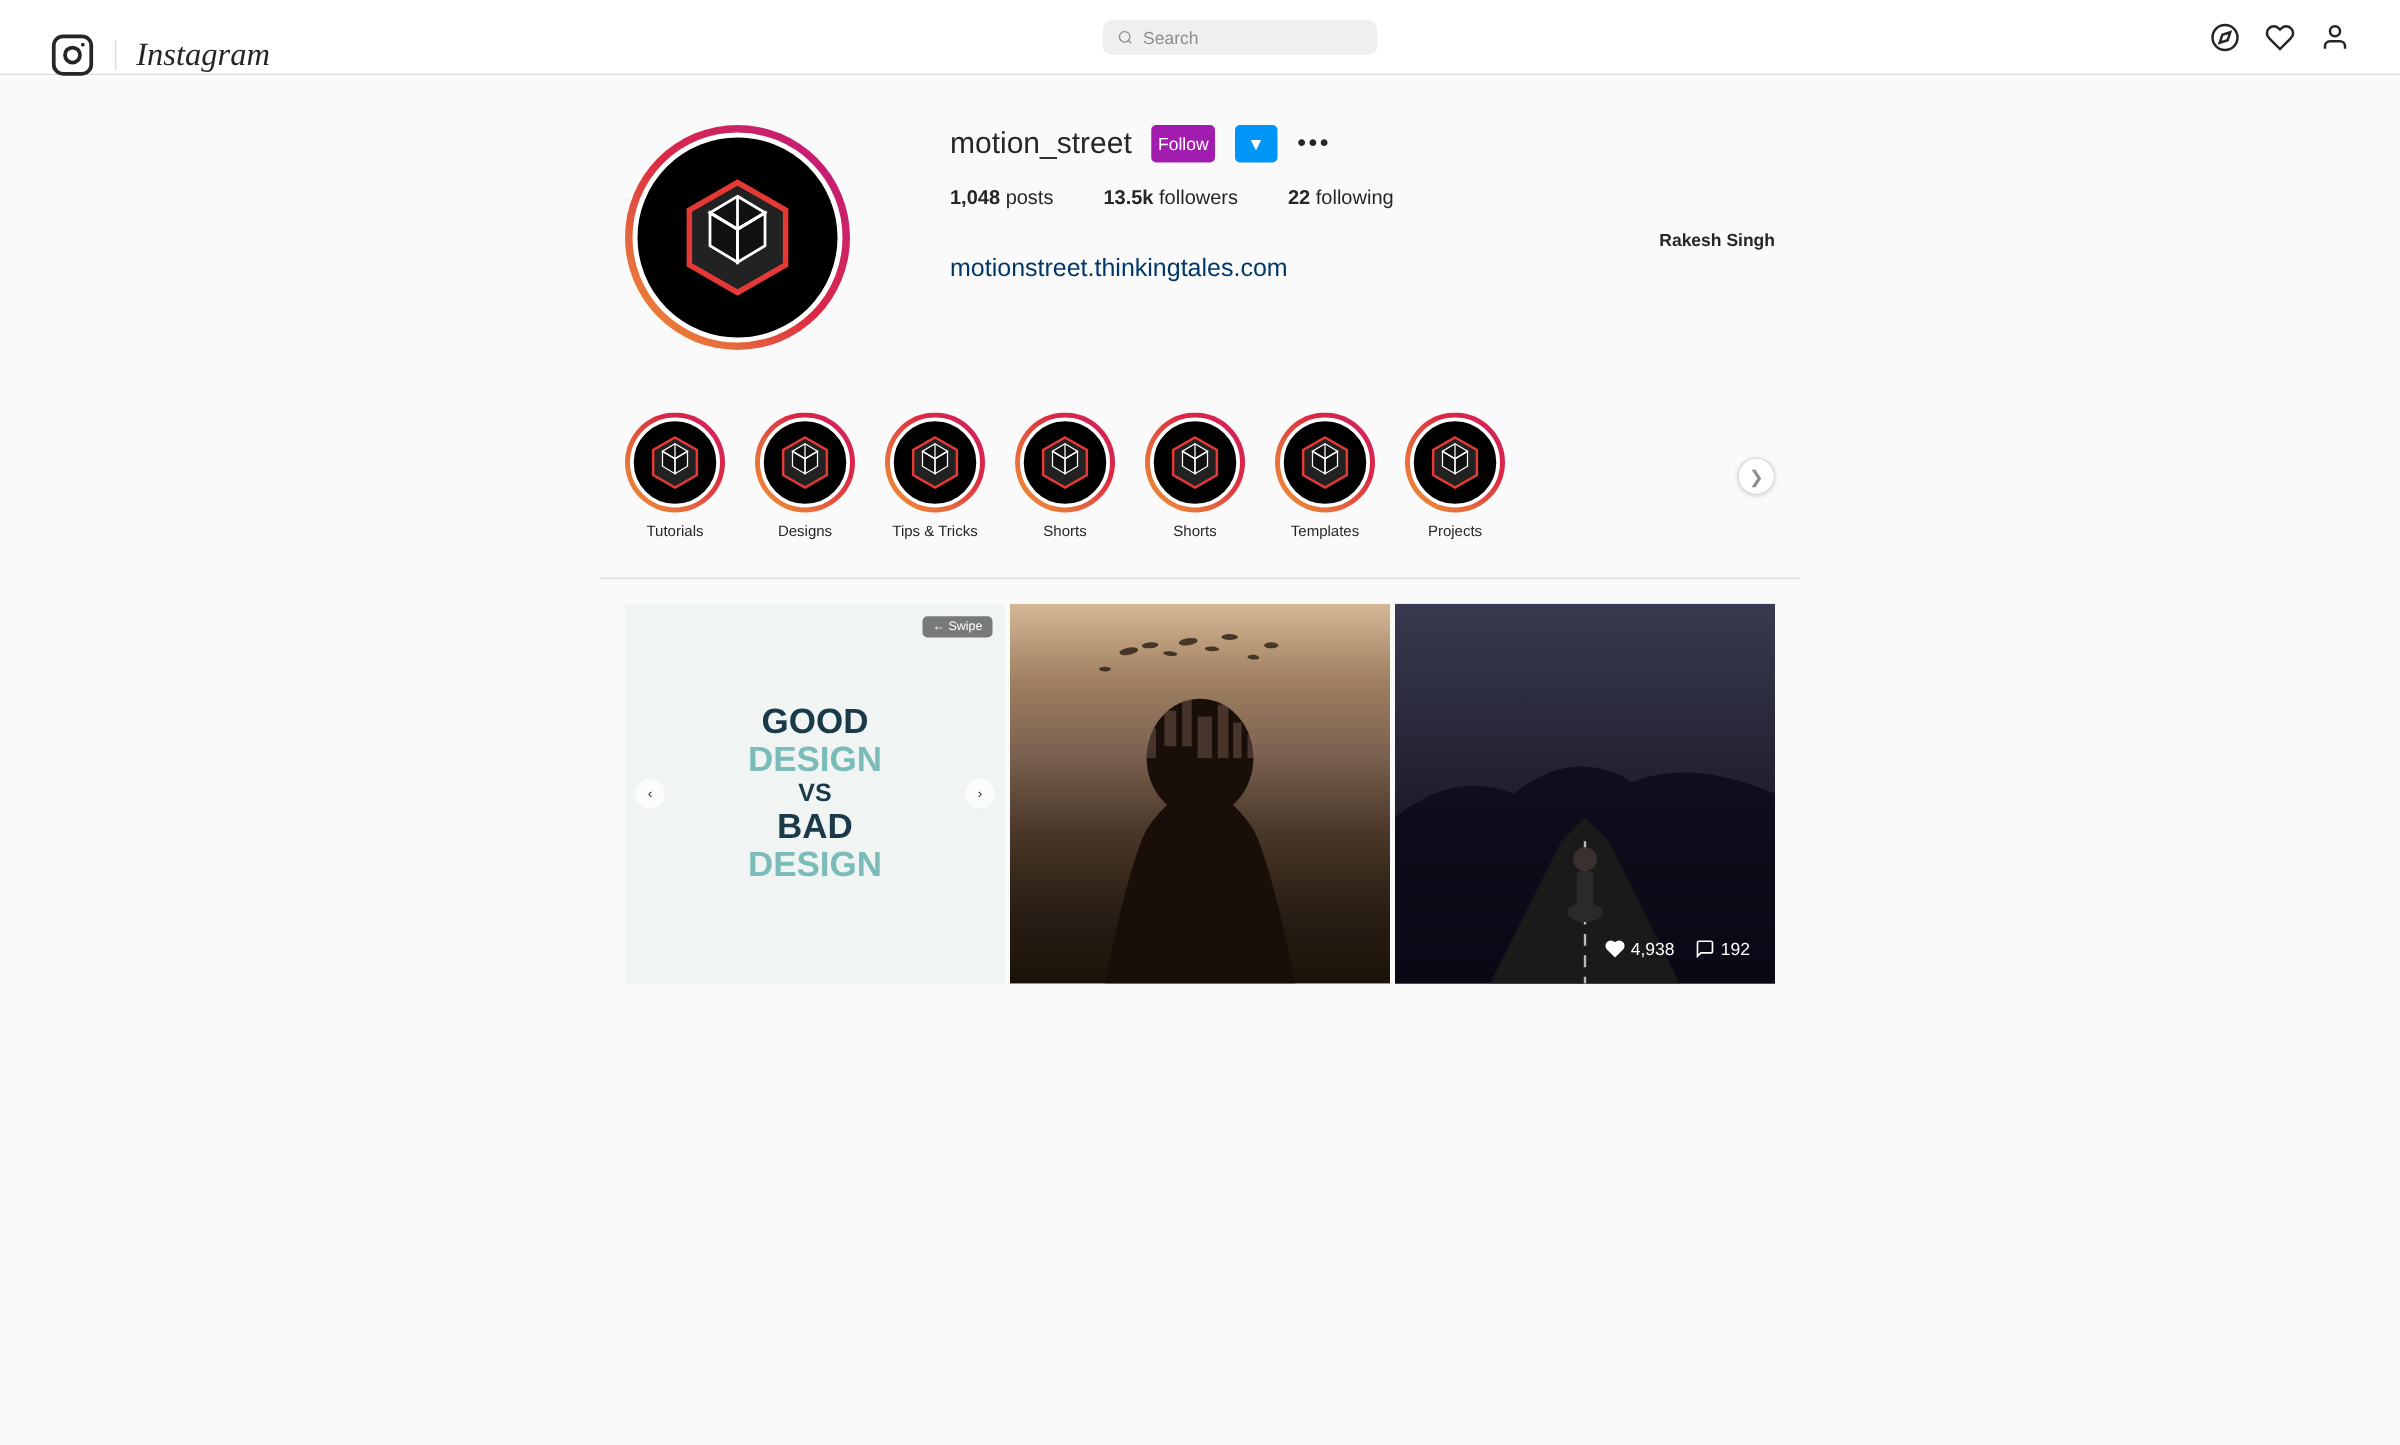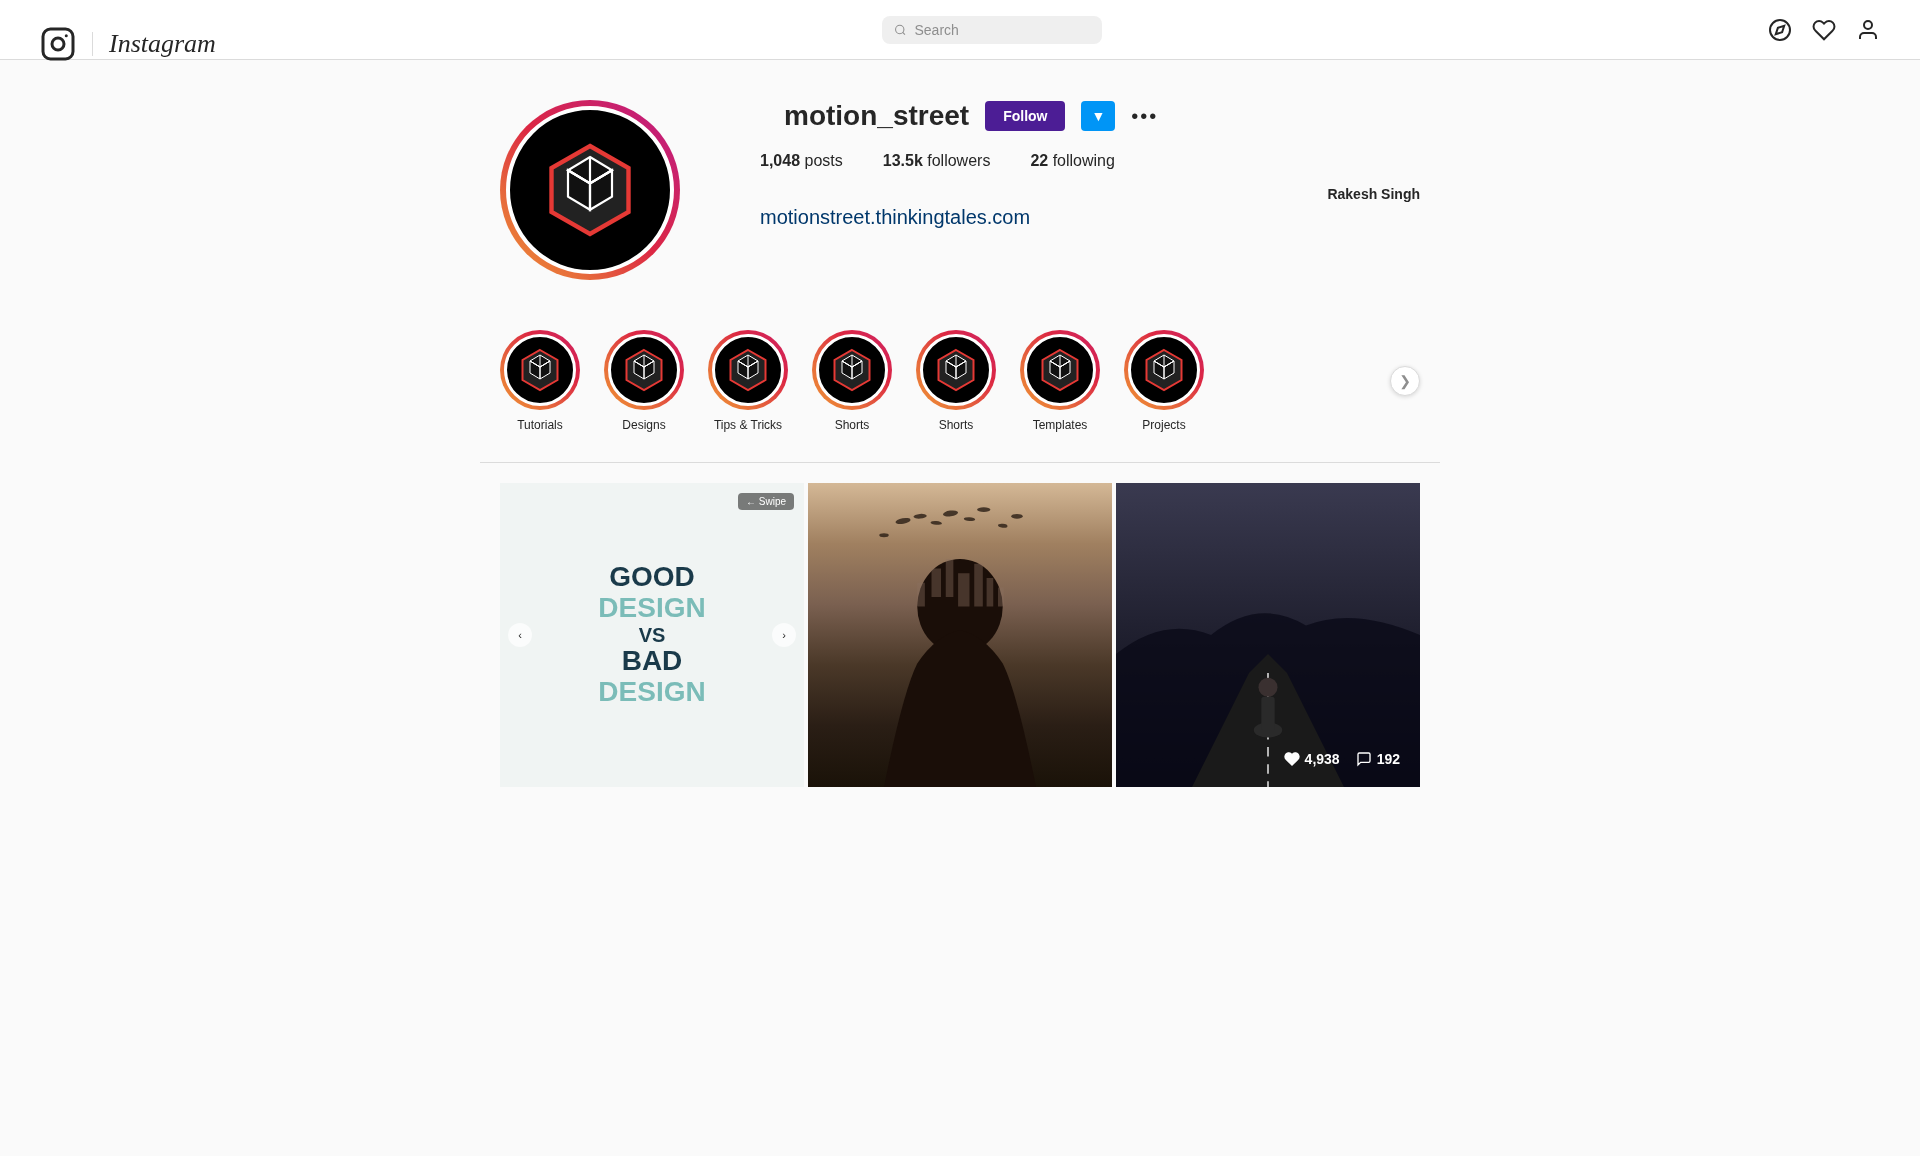--- a/index.html
+++ b/index.html
@@ -108,33 +108,32 @@
     }
 
     .profile-info { flex: 1; }
     .profile-top {
       display: flex;
       align-items: center;
       gap: 16px;
       margin-bottom: 20px;
     }
     .username {
-      font-size: 28px;
-      font-weight: 700;
-      color: #262626;
-      margin-left: 24px;
+      font-size: 24px;
+      font-weight: 400;
+      color: #262626;
     }
     .follow-btn {
-      background: #4c1d95;
+      background: #a21caf;
       color: #fff;
       border: none;
       border-radius: 4px;
-      padding: 7px 18px;
+      padding: 7px 5px;
       font-size: 14px;
-      font-weight: 700;
+      font-weight: 400;
       cursor: pointer;
     }
     .follow-dropdown {
       background: #0095f6;
       color: #fff;
       border: none;
       border-radius: 4px;
       padding: 7px 10px;
       cursor: pointer;
       font-size: 14px;
@@ -326,21 +325,21 @@
     .nav-left { left: 8px; top: 50%; transform: translateY(-50%); }
     .nav-right { right: 8px; top: 50%; transform: translateY(-50%); }
     .post-stats-overlay {
       position: absolute;
       bottom: 20px;
       right: 20px;
       display: flex;
       gap: 16px;
       color: #fff;
       font-size: 14px;
-      font-weight: 700;
+      font-weight: 400;
     }
     .stat-item {
       display: flex;
       align-items: center;
       gap: 5px;
     }
   </style>
 </head>
 <body>
 

